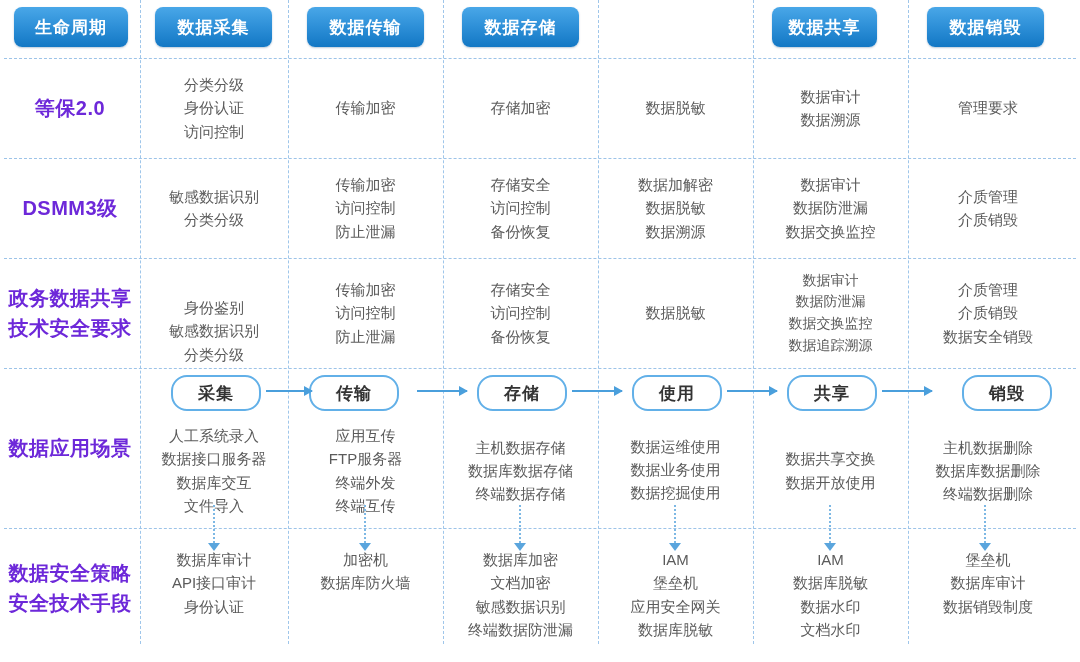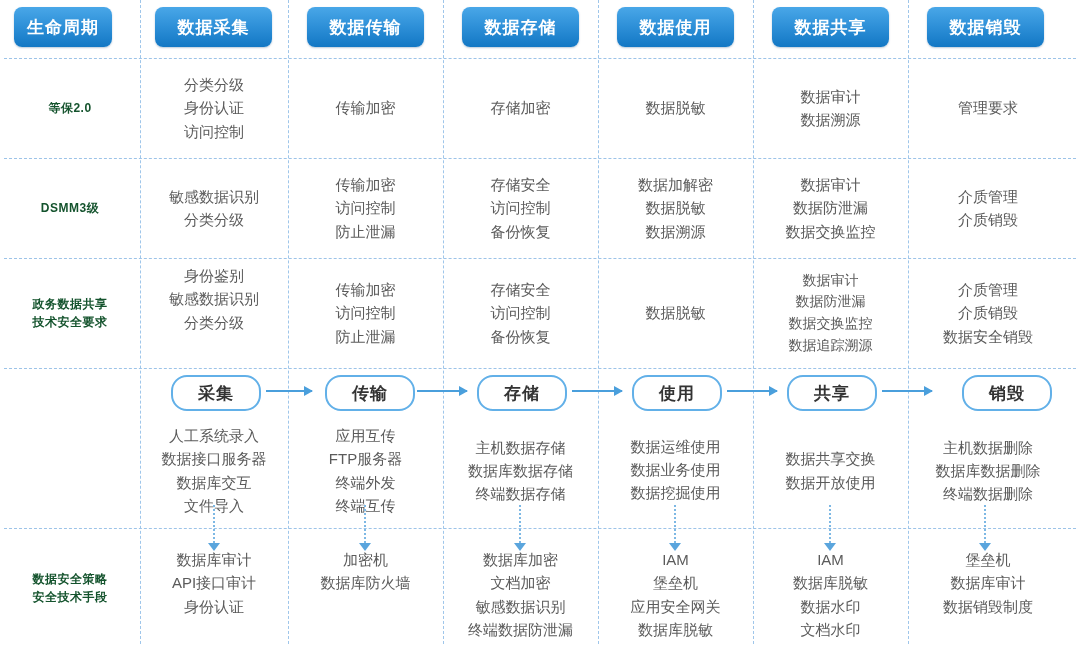--- a/index.html
+++ b/index.html
@@ -40,22 +40,22 @@
     font-size:17px;font-weight:bold;
     letter-spacing:1px;
     display:flex;align-items:center;justify-content:center;
   }
 
   
   .rowlabel{
     position:absolute;left:0;width:140px;
     display:flex;align-items:center;justify-content:center;
     text-align:center;
-    color:#14532d;
-    font-size:12px;font-weight:bold;
+    color:#6d28d9;
+    font-size:20px;font-weight:bold;
     line-height:1.5;
     letter-spacing:.5px;
   }
 
   
   .cell{
     position:absolute;
     display:flex;flex-direction:column;
     align-items:center;justify-content:center;
     text-align:center;
@@ -116,26 +116,25 @@
   <div class="vline" style="left:753px;"></div>
   <div class="vline" style="left:908px;"></div>
 
   <div class="hline" style="top:58px;"></div>
   <div class="hline" style="top:158px;"></div>
   <div class="hline" style="top:258px;"></div>
   <div class="hline" style="top:368px;"></div>
   <div class="hline" style="top:528px;"></div>
 
   <div class="header-row">
-    <div class="hbtn" style="left:14px;width:98px;">生命周期</div>
+    <div class="hbtn" style="left:14px;width:114px;">生命周期</div>
     <div class="hbtn" style="left:155px;width:117px;">数据采集</div>
     <div class="hbtn" style="left:307px;width:117px;">数据传输</div>
     <div class="hbtn" style="left:462px;width:117px;">数据存储</div>
-    <div class="hbtn" style="left:617px;width:117px;">数据使用</div>
-    <div class="hbtn" style="left:772px;width:117px;">数据共享</div>
+    <div class="hbtn" style="left:772px;width:105px;">数据共享</div>
     <div class="hbtn" style="left:927px;width:117px;">数据销毁</div>
   </div>
 
   <div class="rowlabel" style="top:58px;height:100px;">
     <span>等保2.0</span>
   </div>
   <div class="cell" style="top:58px;left:140px;width:148px;height:100px;">
     <span class="ln">分类分级</span>
     <span class="ln">身份认证</span>
     <span class="ln">访问控制</span>
@@ -186,21 +185,21 @@
   </div>
   <div class="cell" style="top:158px;left:908px;width:160px;height:100px;">
     <span class="ln">介质管理</span>
     <span class="ln">介质销毁</span>
   </div>
 
   <div class="rowlabel" style="top:258px;height:110px;flex-direction:column;">
     <span>政务数据共享</span>
     <span>技术安全要求</span>
   </div>
-  <div class="cell" style="top:244px;left:140px;width:148px;height:110px;justify-content:center;">
+  <div class="cell" style="top:276px;left:140px;width:148px;height:110px;justify-content:center;">
     <span class="ln">身份鉴别</span>
     <span class="ln">敏感数据识别</span>
     <span class="ln">分类分级</span>
   </div>
   <div class="cell" style="top:258px;left:288px;width:155px;height:110px;">
     <span class="ln">传输加密</span>
     <span class="ln">访问控制</span>
     <span class="ln">防止泄漏</span>
   </div>
   <div class="cell" style="top:258px;left:443px;width:155px;height:110px;">
@@ -216,23 +215,26 @@
     <span class="ln">数据防泄漏</span>
     <span class="ln">数据交换监控</span>
     <span class="ln">数据追踪溯源</span>
   </div>
   <div class="cell" style="top:258px;left:908px;width:160px;height:110px;">
     <span class="ln">介质管理</span>
     <span class="ln">介质销毁</span>
     <span class="ln">数据安全销毁</span>
   </div>
 
+  <div class="rowlabel" style="top:368px;height:160px;">
+    <span>数据应用场景</span>
+  </div>
 
   <div class="pill" style="left:171px;">采集</div>
-  <div class="pill" style="left:325px;">传输</div>
+  <div class="pill" style="left:309px;">传输</div>
   <div class="pill" style="left:477px;">存储</div>
   <div class="pill" style="left:632px;">使用</div>
   <div class="pill" style="left:787px;">共享</div>
   <div class="pill" style="left:962px;">销毁</div>
 
   <div class="harrow" style="left:266px;width:46px;"></div>
   <div class="harrow" style="left:417px;width:50px;"></div>
   <div class="harrow" style="left:572px;width:50px;"></div>
   <div class="harrow" style="left:727px;width:50px;"></div>
   <div class="harrow" style="left:882px;width:50px;"></div>

